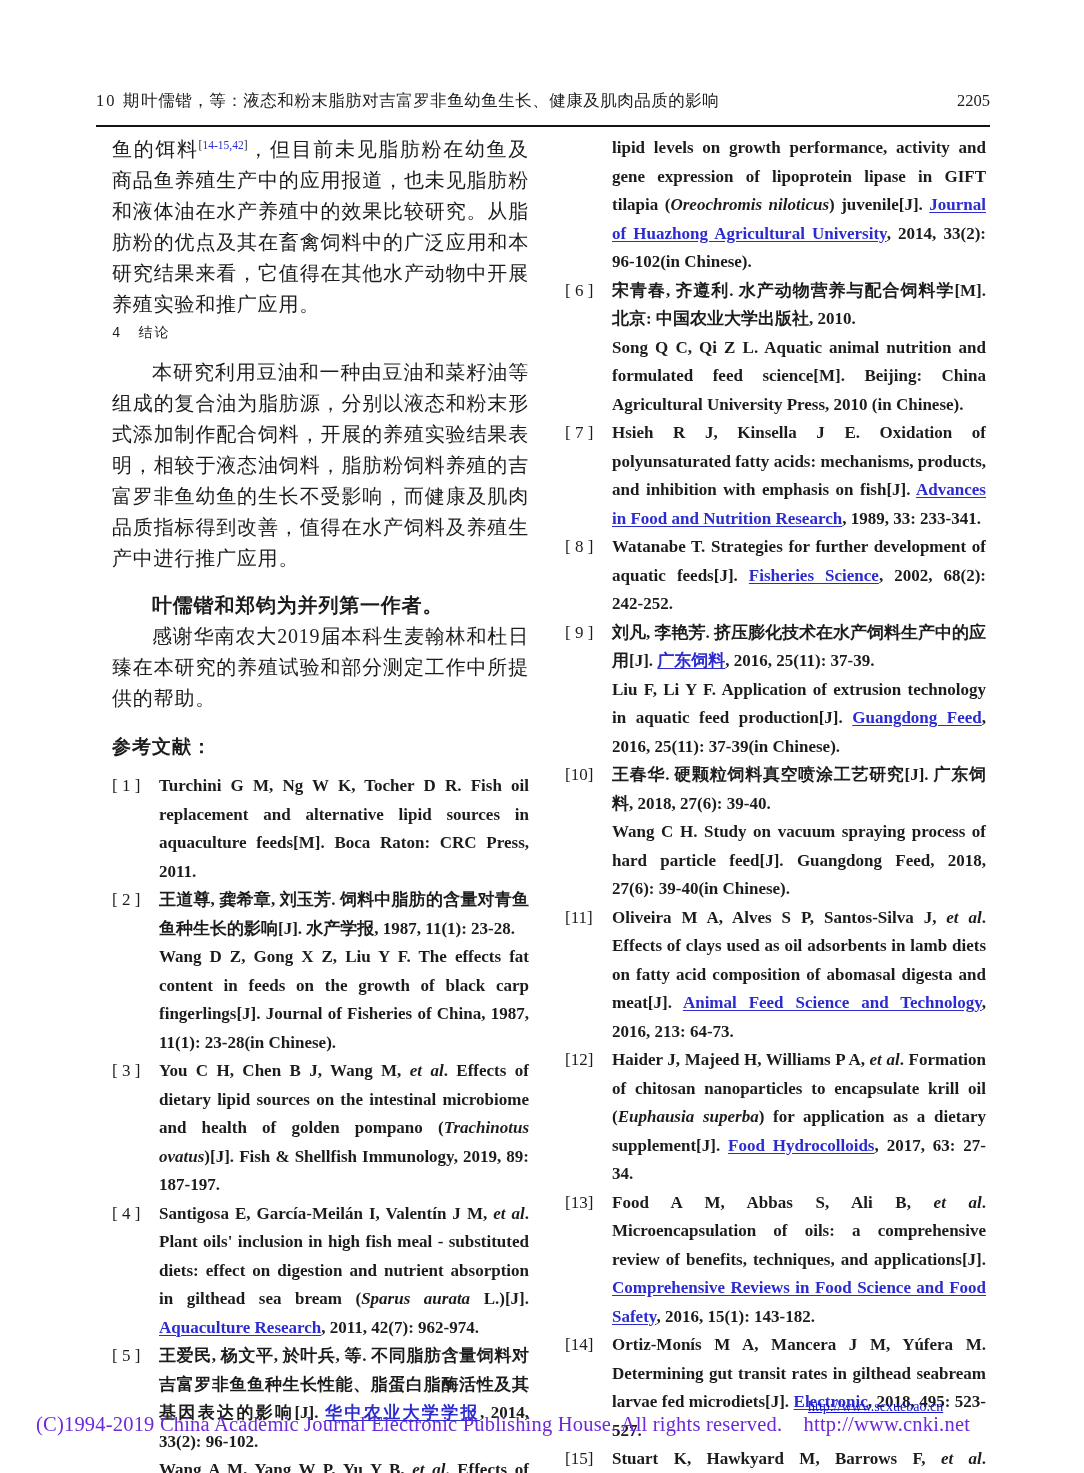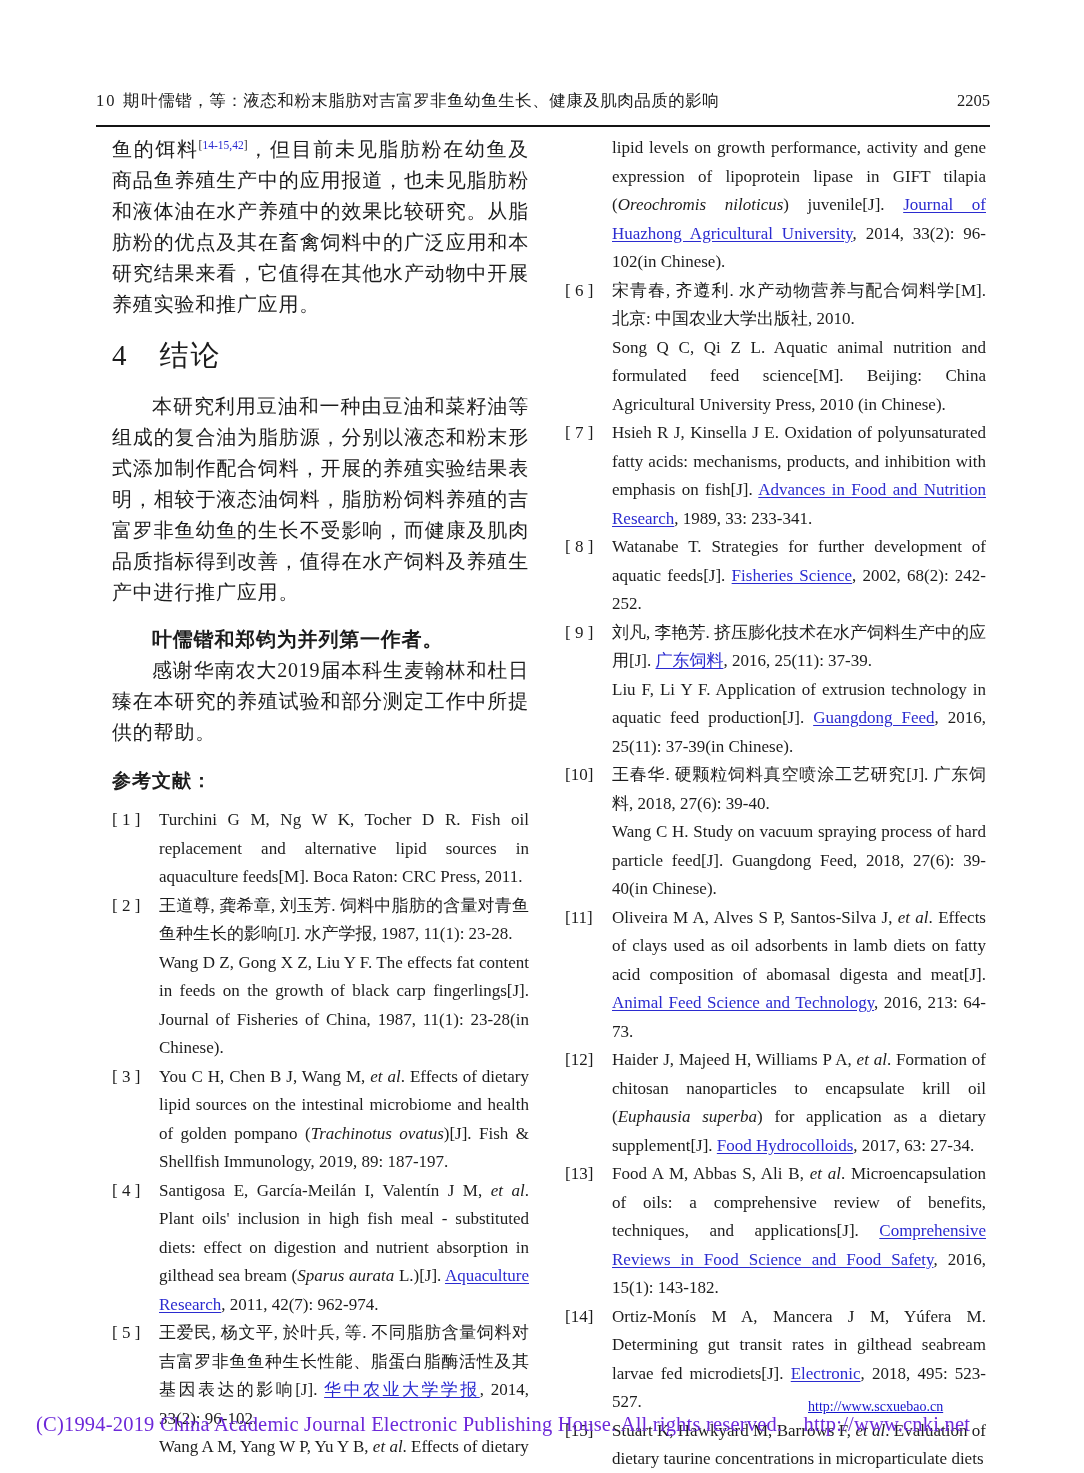--- a/index.html
+++ b/index.html
@@ -12,28 +12,28 @@
   .h-title{flex:1 1 auto;text-align:left;letter-spacing:0.5px;}
   .h-page{flex:0 0 auto;}
   
   .col{position:absolute;top:134px;text-align:justify;}
   .col-left{left:112px;width:417px;}
   .col-right{left:565px;width:421px;}
   .body-p{margin:0;font-size:20px;line-height:31px;}
   .cn{letter-spacing:0.8px;}
   .indent{text-indent:2em;}
   .note{margin-top:16px;font-weight:bold;}
-  .sec-h{margin:16px 0 15px 0;font-size:29px;font-weight:400;letter-spacing:2px;}
+  .sec-h{margin:4px 0 15px 0;font-size:14px;font-weight:400;letter-spacing:2px;font-family:Liberation Mono, monospace;}
   .ref-h{margin:20px 0 12px 0;font-size:19px;font-weight:700;
          font-family:"Liberation Sans","DejaVu Sans",sans-serif;letter-spacing:1px;}
   
   .refs{font-size:17px;line-height:28.5px;}
   .ref{display:flex;align-items:flex-start;}
   .ref-label{flex:0 0 47px;width:47px;}
-  .ref-body{flex:1 1 auto;min-width:0;text-align:justify;}
+  .ref-body{flex:1 1 auto;min-width:0;text-align:justify;font-weight:bold;}
   .ref-block{margin:0;}
   
   .seg-n{font-style:normal;}
   .seg-i{font-style:italic;}
   .seg-l{color:#2b2bd0;text-decoration:underline;text-underline-offset:2px;cursor:pointer;}
   .seg-sup,.seg-supl{font-size:11.5px;vertical-align:7px;letter-spacing:0;line-height:0;}
   .seg-supl{color:#2b2bd0;cursor:pointer;}
   
   .footer-link{position:absolute;left:808px;top:1399px;font-size:14px;color:#1414cc;
                text-decoration:underline;cursor:pointer;}

